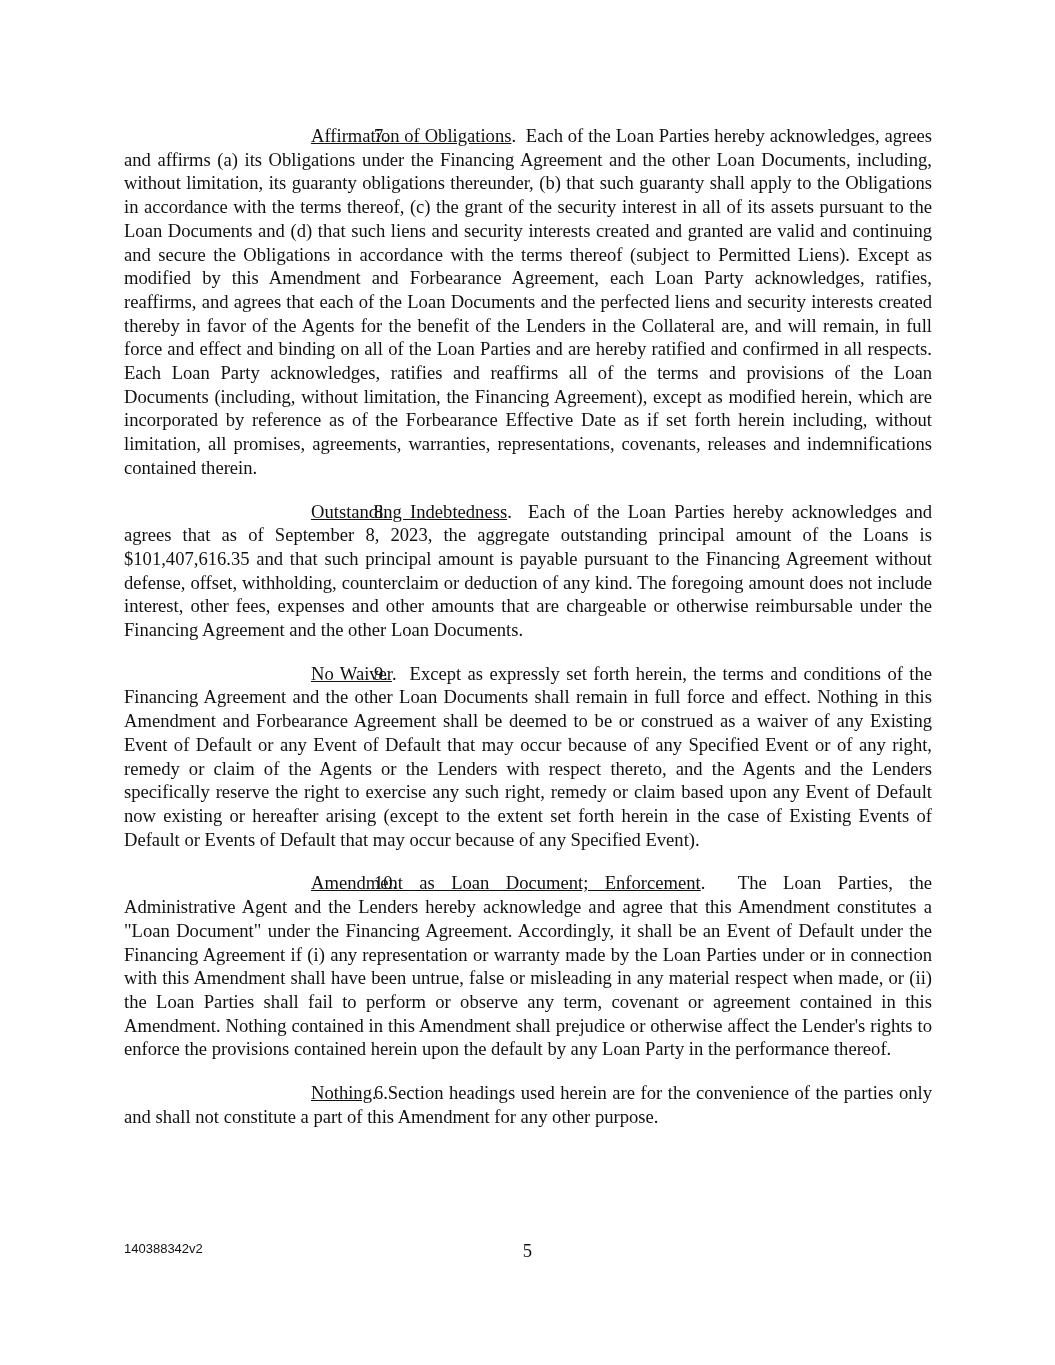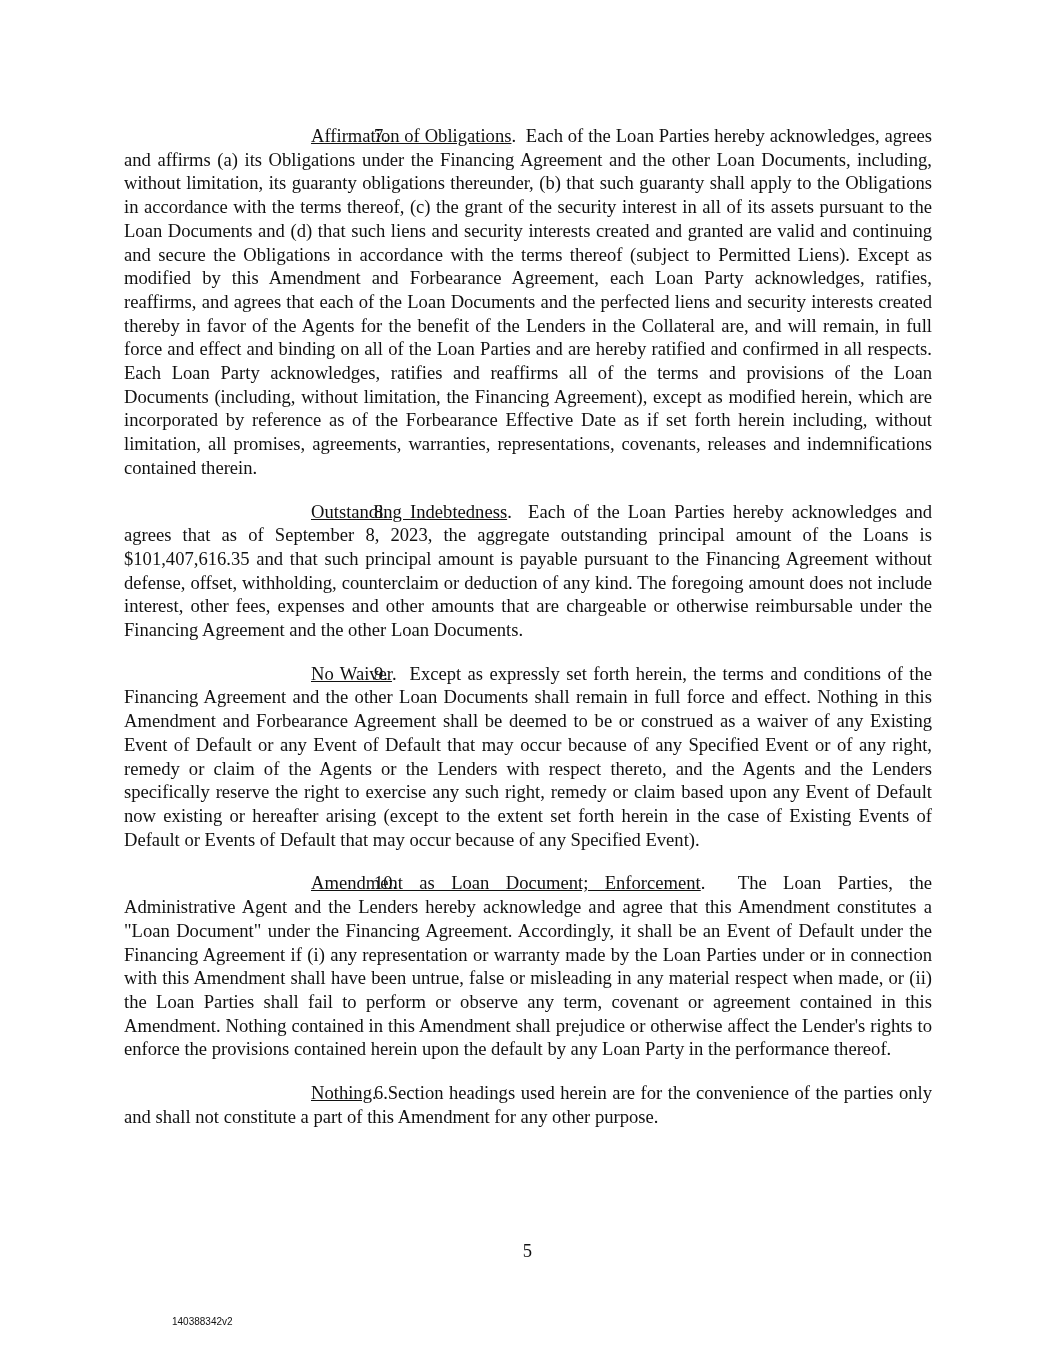--- a/index.html
+++ b/index.html
@@ -4,22 +4,22 @@
 <style>
   html, body { margin:0; padding:0; background:#ffffff; }
   body { width:1055px; height:1365px; position:relative; overflow:hidden; }
   .page { position:absolute; left:124px; top:124px; width:808px;
     font-family:Liberation Serif, serif; font-size:18.6px; line-height:23.7px; color:#111; }
   .para { text-align:justify; text-indent:125px; margin:0 0 20px 0; }
   .num { display:inline-block; width:62px; }
   .head { text-decoration:underline; }
   .pagenum { position:absolute; left:0; top:1240px; width:1055px; text-align:center;
     font-family:"Liberation Serif", serif; font-size:18.6px; color:#111; }
-  .docid { position:absolute; left:124px; top:1316px;
-    font-family:"Liberation Sans", sans-serif; font-size:10px; color:#111;margin-left:48px; }
+  .docid { position:absolute; left:124px; top:1241px;
+    font-family:"Liberation Sans", sans-serif; font-size:13px; color:#111; }
 </style>
 </head>
 <body>
 
 <div class="page">
   <p class="para"><span class="num">7.</span><span class="head">Affirmation of Obligations</span>.&nbsp; <span>Each of the Loan Parties hereby acknowledges, agrees and affirms (a) its Obligations under the Financing Agreement and the other Loan Documents, including, without limitation, its guaranty obligations thereunder, (b) that such guaranty shall apply to the Obligations in accordance with the terms thereof, (c) the grant of the security interest in all of its assets pursuant to the Loan Documents and (d) that such liens and security interests created and granted are valid and continuing and secure the Obligations in accordance with the terms thereof (subject to Permitted Liens).  Except as modified by this Amendment and Forbearance Agreement, each Loan Party acknowledges, ratifies, reaffirms, and agrees that each of the Loan Documents and the perfected liens and security interests created thereby in favor of the Agents for the benefit of the Lenders in the Collateral are, and will remain, in full force and effect and binding on all of the Loan Parties and are hereby ratified and confirmed in all respects.  Each Loan Party acknowledges, ratifies and reaffirms all of the terms and provisions of the Loan Documents (including, without limitation, the Financing Agreement), except as modified herein, which are incorporated by reference as of the Forbearance Effective Date as if set forth herein including, without limitation, all promises, agreements, warranties, representations, covenants, releases and indemnifications contained therein.</span></p>
   <p class="para"><span class="num">8.</span><span class="head">Outstanding Indebtedness</span>.&nbsp; <span>Each of the Loan Parties hereby acknowledges and agrees that as of September 8, 2023, the aggregate outstanding principal amount of the Loans is $101,407,616.35 and that such principal amount is payable pursuant to the Financing Agreement without defense, offset, withholding, counterclaim or deduction of any kind.  The foregoing amount does not include interest, other fees, expenses and other amounts that are chargeable or otherwise reimbursable under the Financing Agreement and the other Loan Documents.</span></p>
   <p class="para"><span class="num">9.</span><span class="head">No Waiver</span>.&nbsp; <span>Except as expressly set forth herein, the terms and conditions of the Financing Agreement and the other Loan Documents shall remain in full force and effect. Nothing in this Amendment and Forbearance Agreement shall be deemed to be or construed as a waiver of any Existing Event of Default or any Event of Default that may occur because of any Specified Event or of any right, remedy or claim of the Agents or the Lenders with respect thereto, and the Agents and the Lenders specifically reserve the right to exercise any such right, remedy or claim based upon any Event of Default now existing or hereafter arising (except to the extent set forth herein in the case of Existing Events of Default or Events of Default that may occur because of any Specified Event).</span></p>
   <p class="para"><span class="num">10.</span><span class="head">Amendment as Loan Document; Enforcement</span>.&nbsp; <span>The Loan Parties, the Administrative Agent and the Lenders hereby acknowledge and agree that this Amendment constitutes a "Loan Document" under the Financing Agreement.  Accordingly, it shall be an Event of Default under the Financing Agreement if (i) any representation or warranty made by the Loan Parties under or in connection with this Amendment shall have been untrue, false or misleading in any material respect when made, or (ii) the Loan Parties shall fail to perform or observe any term, covenant or agreement contained in this Amendment.  Nothing contained in this Amendment shall prejudice or otherwise affect the Lender's rights to enforce the provisions contained herein upon the default by any Loan Party in the performance thereof.</span></p>
   <p class="para"><span class="num">6.</span><span class="head">Nothing</span>.&nbsp; <span>Section headings used herein are for the convenience of the parties only and shall not constitute a part of this Amendment for any other purpose.</span></p>

